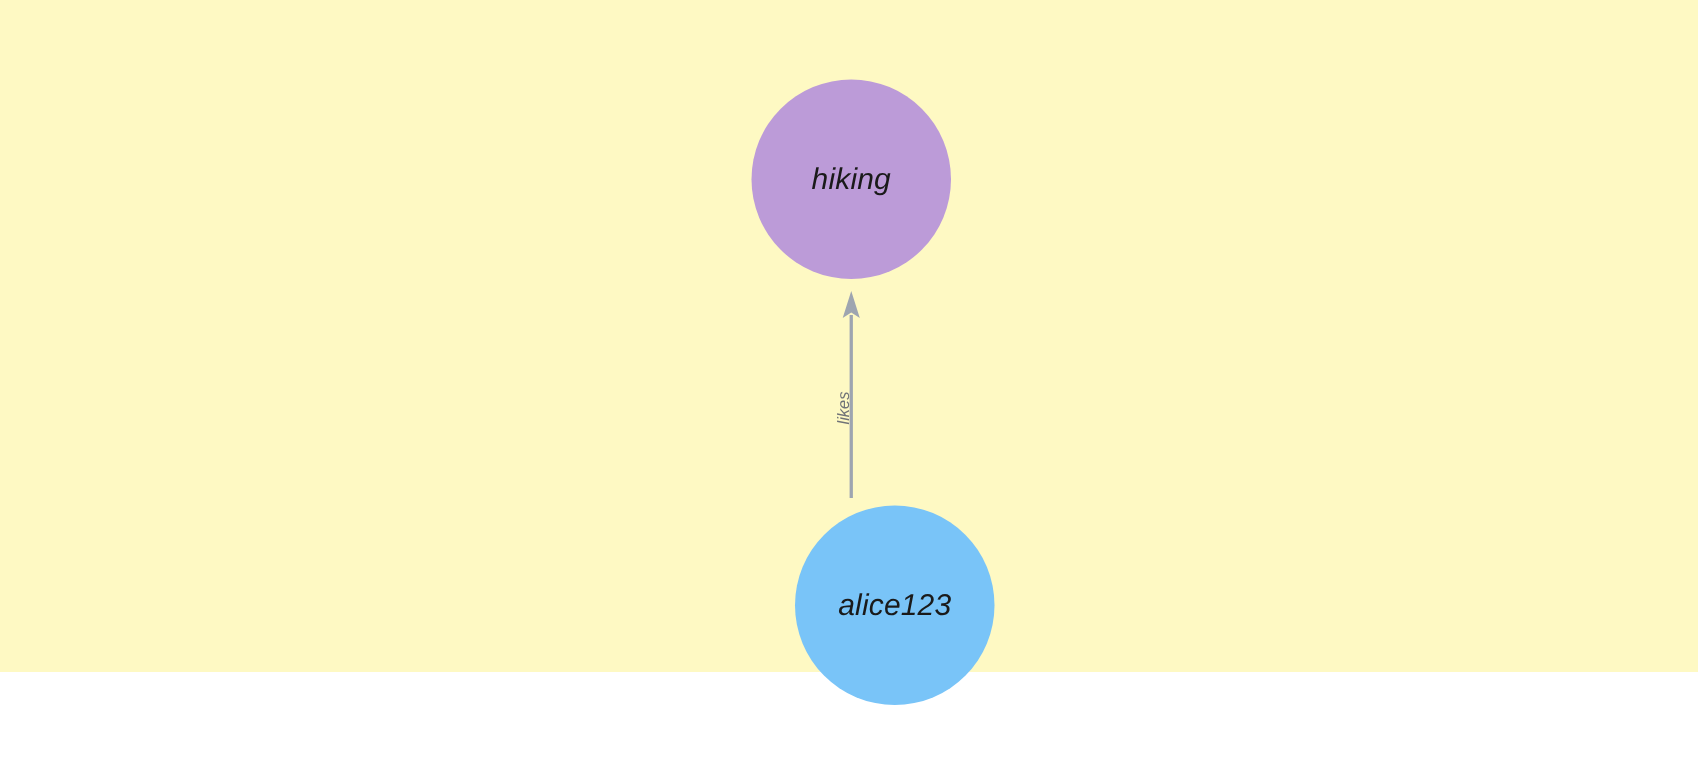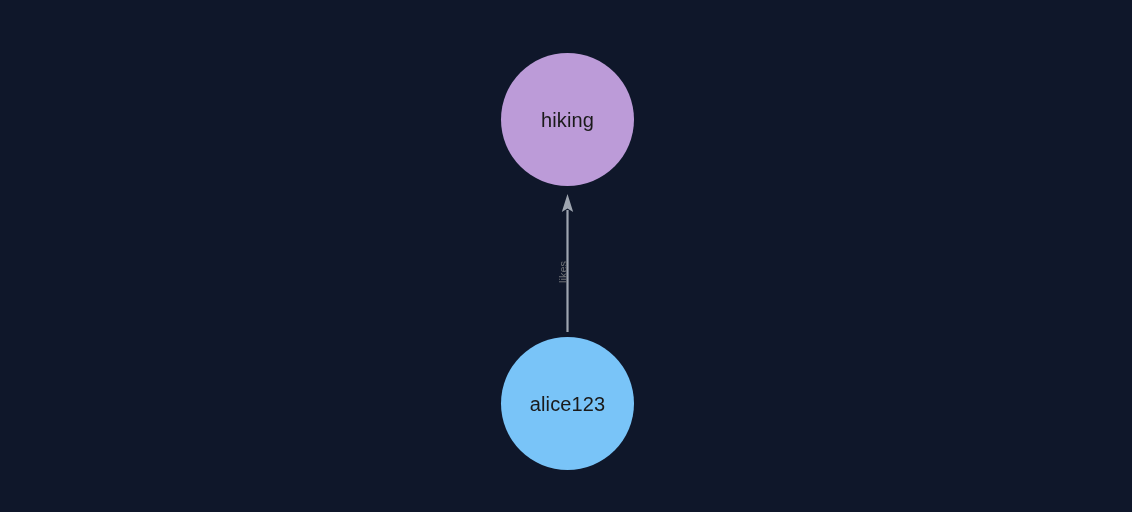--- a/index.html
+++ b/index.html
@@ -8,22 +8,23 @@
   }
   body {
     width: 1132px;
     height: 512px;
     overflow: hidden;
     font-family: "Liberation Sans", sans-serif;
   }
   #graph-canvas {
     position: relative;
     width: 1132px;
-    height: 512px;
-    background: #0f172a;
+    height: 448px;
+    background: #fef9c3;
+    font-style: italic;
   }
   .graph-svg {
     position: absolute;
     left: 0;
     top: 0;
     width: 1132px;
     height: 512px;
   }
   .node {
     position: absolute;
@@ -43,21 +44,21 @@
     white-space: nowrap;
   }
   #node-hiking {
     left: 501px;
     top: 53px;
     width: 133px;
     height: 133px;
     background: #bc9bd8;
   }
   #node-alice123 {
-    left: 501px;
+    left: 530px;
     top: 337px;
     width: 133px;
     height: 133px;
     background: #79c4f8;
   }
   .edge-label {
     position: absolute;
     font-family: "Liberation Sans", sans-serif;
     font-size: 11px;
     color: #6f7277;

